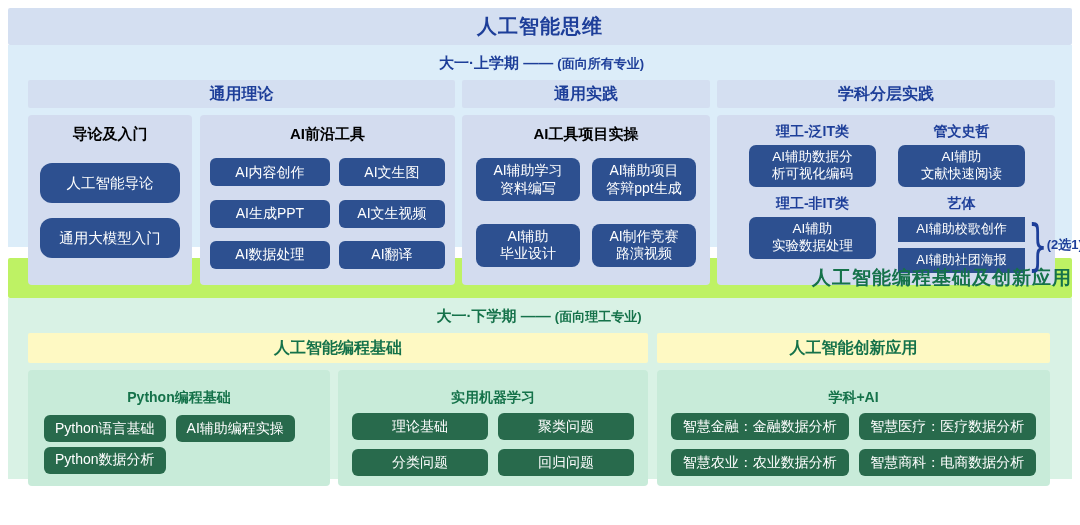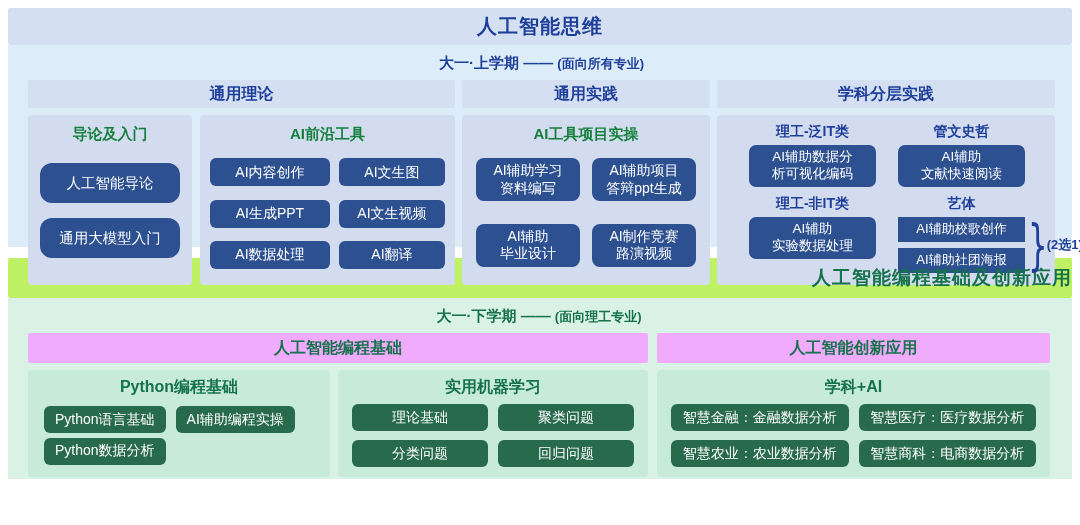--- a/index.html
+++ b/index.html
@@ -23,21 +23,21 @@
   
   .sec1-header { height:37px; background:#d4dff1; }
   .sec1-title { color:#1d3e99; }
   .sec1-body { height:202px; background:#dcedf9; padding:5px 17px 12px 20px;
                display:flex; flex-direction:column; }
   .sub.blue { color:#1d3e99; }
   .cols1 { display:flex; gap:7px; flex:1; }
   .colA { width:427px; } .colB { width:248px; } .colC { flex:1; }
   .colhd.blue { height:28px; background:#d4dff1; color:#1d3e99; }
   .panel.blue { background:#d3dcef; }
-  .panel.blue .ptitle { color:#15803d; }
+  .panel.blue .ptitle { color:#000000; }
   .prow { display:flex; gap:8px; flex:1; }
   .pIntro { width:164px; }
   .pTools { flex:1; }
   .btn.navy { background:#2d5090; }
   .introStack { flex:1; display:flex; flex-direction:column;
                 justify-content:space-evenly; padding:2px 12px 12px; }
   .btnTall { height:40px; border-radius:12px; font-size:14.5px; }
   .toolGrid { flex:1; display:grid; grid-template-columns:1.13fr 1fr;
               gap:7px 9px; padding:6px 10px 10px; align-content:space-evenly; }
   .btnTool { height:28px; border-radius:6px; font-size:14px; }
@@ -58,23 +58,23 @@
 
   
   .sec2 { margin-top:11px; }
   .sec2-header { height:40px; background:#bef264;justify-content:flex-end; }
   .sec2-title { color:#15724a; font-size:19px; }
   .sec2-body { height:181px; background:#d9f2e5; padding:5px 22px 12px 20px;
                display:flex; flex-direction:column; }
   .sub.green { color:#15724a; }
   .cols2 { display:flex; gap:9px; flex:1; }
   .colD { width:620px; } .colE { flex:1; }
-  .colhd.green { height:30px; background:#f0abfc; color:#15724a; }
+  .colhd.green { height:30px; background:#fef9c3; color:#15724a; }
   .panel.green { background:#c8ebd9; }
-  .panel.green .ptitle { color:#15724a; font-size:16px; padding:7px 0 2px; }
+  .panel.green .ptitle { color:#15724a; font-size:14px; padding:19px 0 2px; }
   .pPy { width:302px; } .pMl { flex:1; }
   .btn2 { background:#286a4c; color:#fff; border-radius:6px; height:27px;
           display:flex; align-items:center; justify-content:center;
           font-size:14px; white-space:nowrap; }
   .pyRows { flex:1; display:flex; flex-direction:column;
             justify-content:space-evenly; padding:2px 14px 8px 16px;
             align-items:flex-start; }
   .pyRow { display:flex; gap:10px; }
   .btnPad { padding:0 11px; }
   .cellGrid { flex:1; display:grid; grid-template-columns:1fr 1fr;

